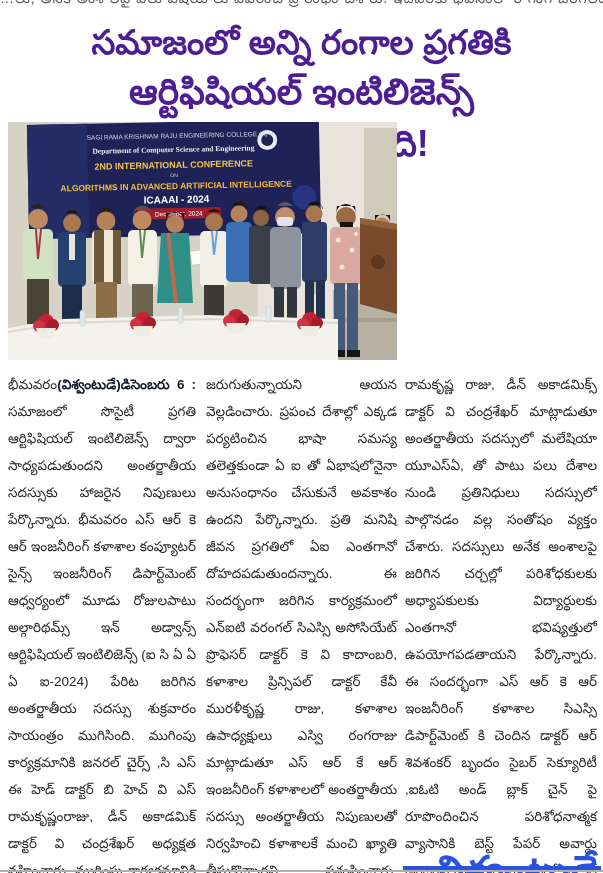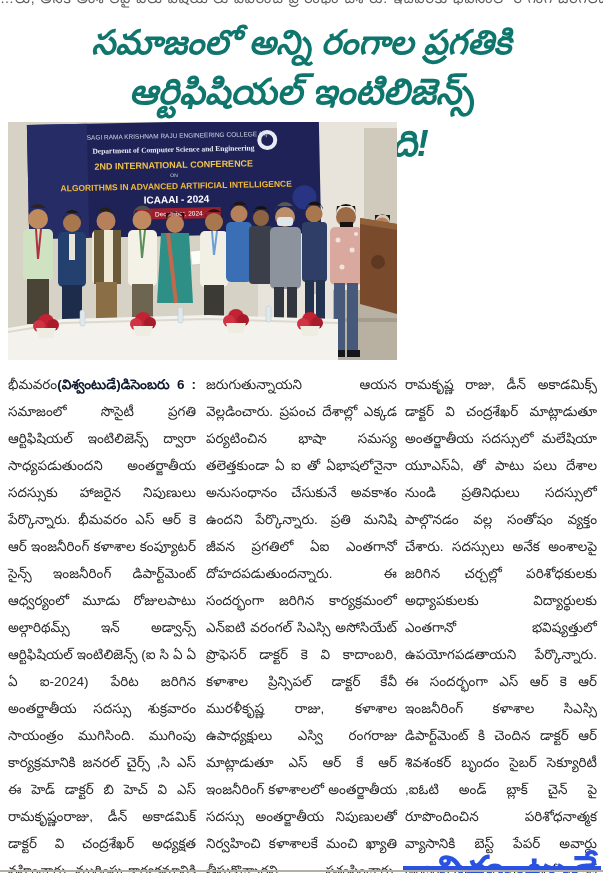--- a/index.html
+++ b/index.html
@@ -30,21 +30,21 @@
 </style>
 </head>
 <body>
 
 <div class="page">
 
   <div class="top-strip">
     <span>…లు, అనేక అంశాలపై పలు విషయాలు వివరించి ప్రారంభం చేశారు.   ఇదివరకు భవనంలో  రాగింగ్   జరగలేదని   తెలియచేశారన్ని</span>
   </div>
 
-  <div class="headline" style="color:#0f766e;font-style:italic;">
+  <div class="headline" style="color:#4c1d95;">
     <span class="l1">సమాజంలో అన్ని రంగాల ప్రగతికి</span>
     <span class="l2">ఆర్టిఫిషియల్ ఇంటిలిజెన్స్ దోహదపడుతుంది!</span>
   </div>
 
   <div class="photo">
     <svg width="389" height="238" viewBox="0 0 389 238" xmlns="http://www.w3.org/2000/svg">
 
       <rect x="0" y="0" width="389" height="238" fill="#d7d2c6"></rect>
       <rect x="250" y="0" width="139" height="238" fill="#e8e4db"></rect>
       <rect x="300" y="14" width="9" height="158" fill="#c5bfb1"></rect>

